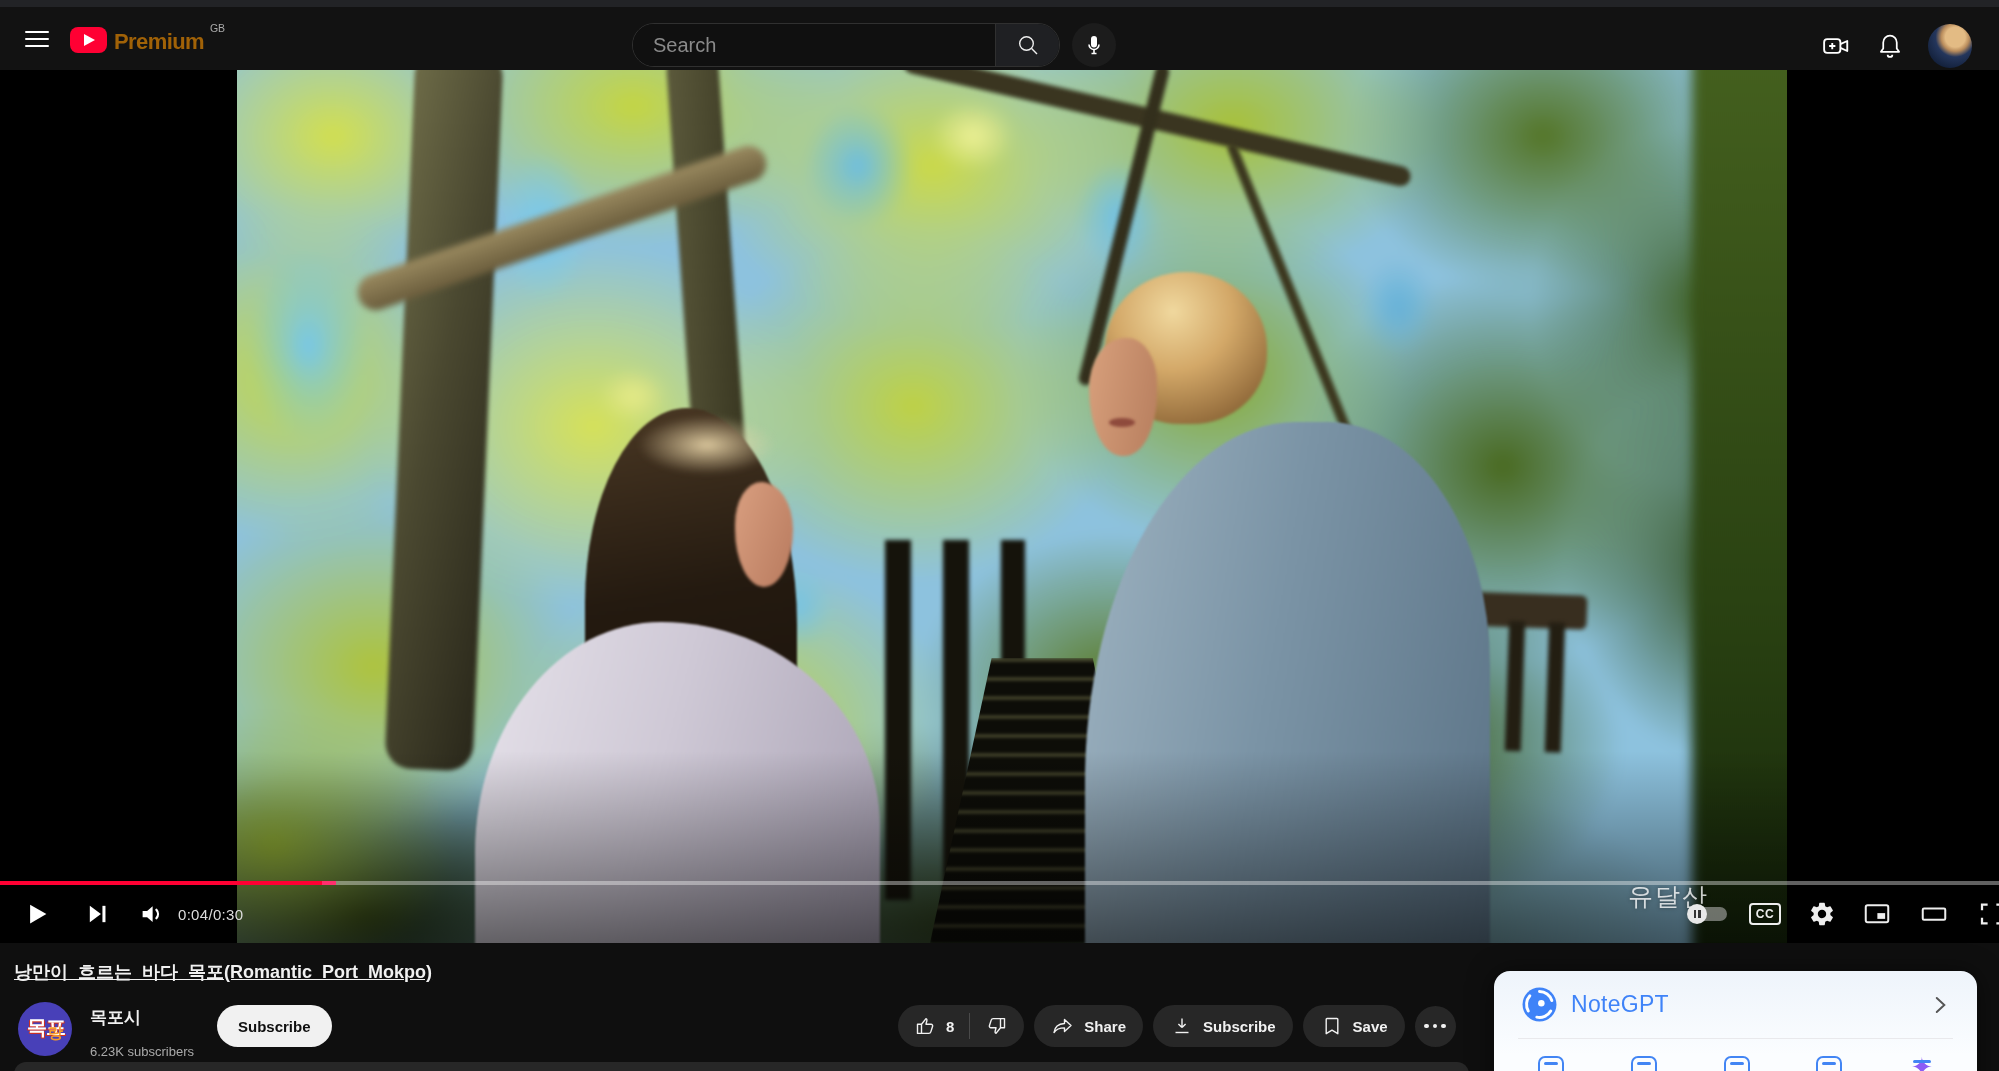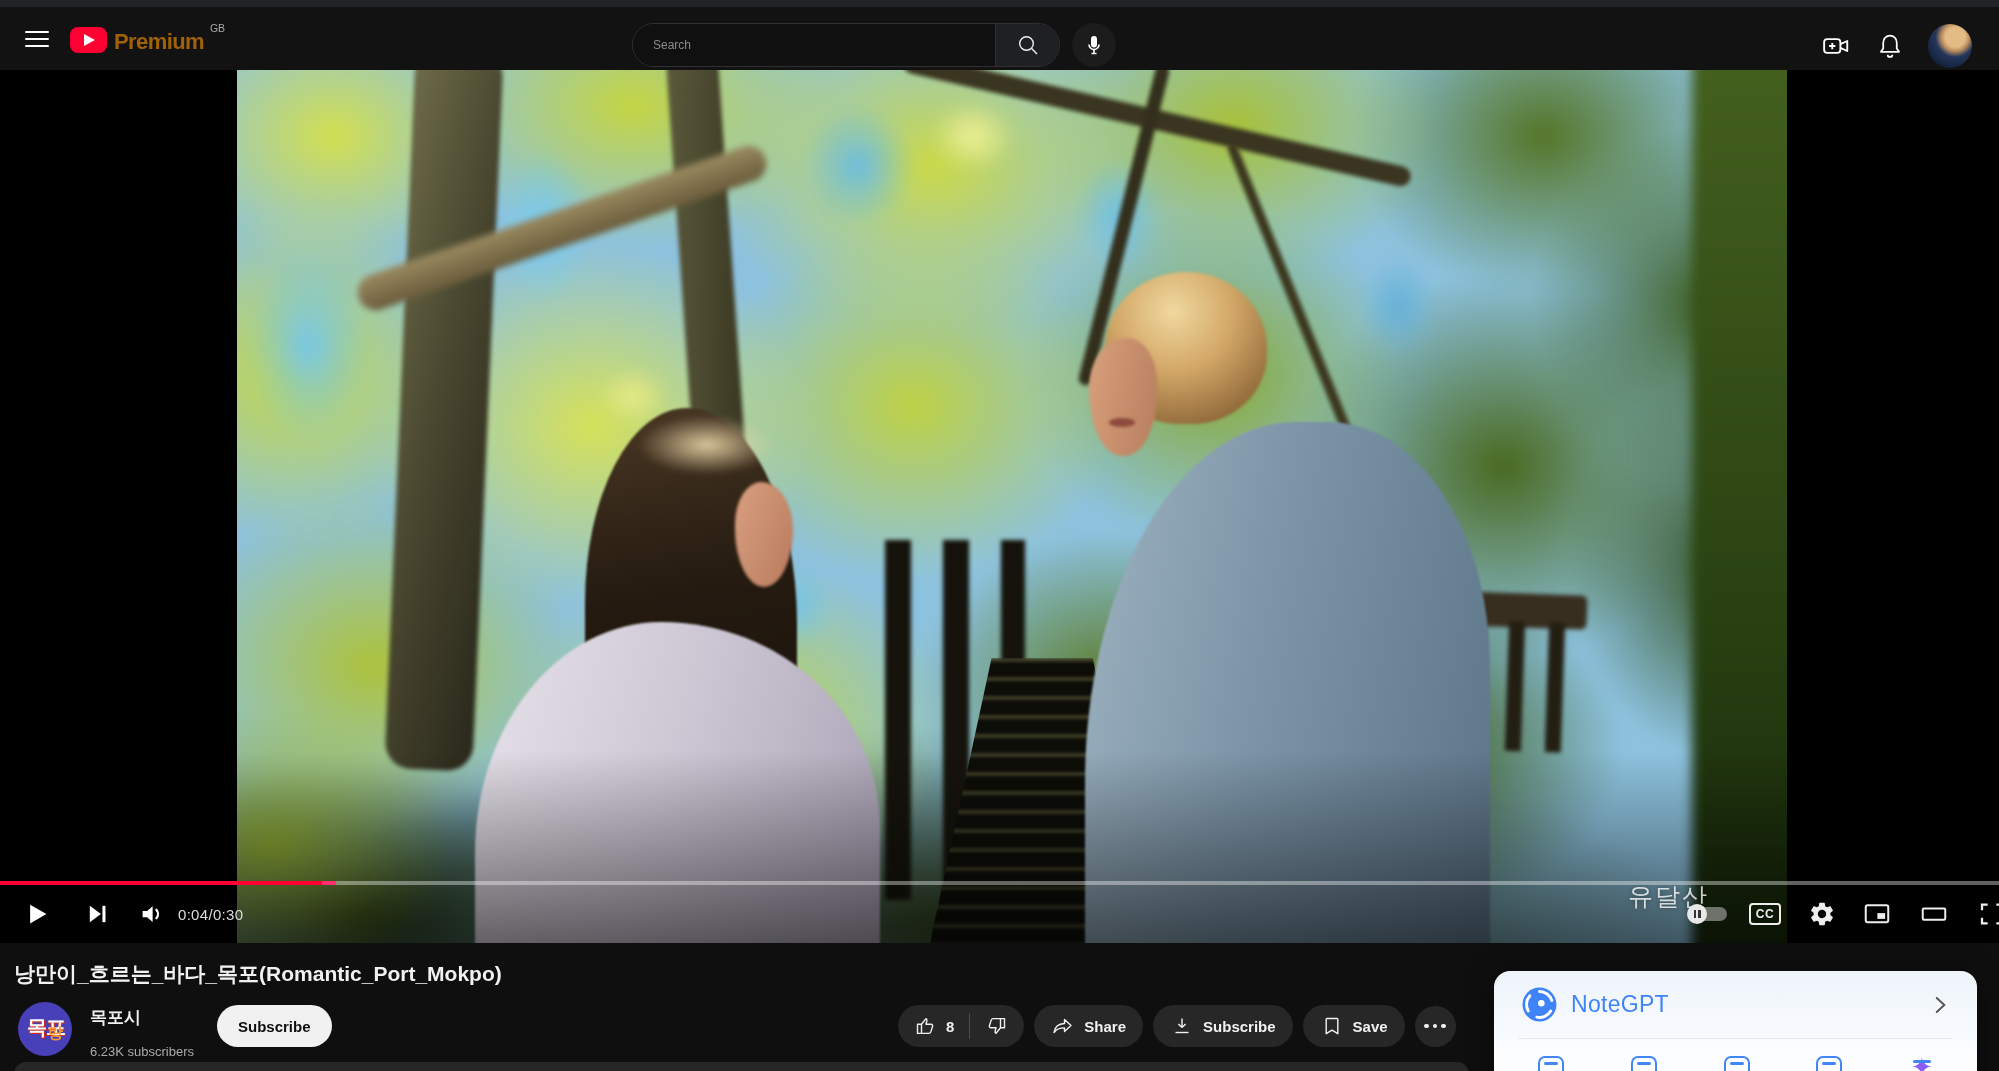--- a/index.html
+++ b/index.html
@@ -15,21 +15,21 @@
   .burger span { display:block; height:2px; background:#fff; border-radius:1px; }
   .yt-logo { position:absolute; left:70px; top:14px; display:flex; align-items:flex-start; }
   .yt-badge { width:37px; height:26px; background:#ff0033; border-radius:8px; position:relative; margin-top:6px; }
   .yt-badge::after { content:""; position:absolute; left:14px; top:7px; border-left:11px solid #fff;
                      border-top:6px solid transparent; border-bottom:6px solid transparent; }
   .yt-word { color:#a16207; font-size:22px; font-weight:bold; letter-spacing:-0.6px; margin:8px 0 0 7px; }
   .yt-region { color:#aaa; font-size:10.5px; margin:1px 0 0 6px; }
 
   .search-wrap { position:absolute; left:632px; top:16px; width:428px; height:44px; display:flex;
                  border:1px solid #303030; border-radius:22px; overflow:hidden; background:#101010; }
-  .search-input { flex:1; background:#101010; border:0; outline:none; color:#eee; font-size:12px;
+  .search-input { flex:1; background:#101010; border:0; outline:none; color:#eee; font-size:20px;
                   padding:0 4px 0 20px; font-family:inherit; }
   .search-input::placeholder { color:#8a8a8a; }
   .search-btn { width:64px; background:#1f2023; border-left:1px solid #303030; display:flex;
                 align-items:center; justify-content:center; cursor:pointer; }
   .mic-btn { position:absolute; left:1072px; top:16px; width:44px; height:44px; border-radius:50%;
              background:#1c1c1c; display:flex; align-items:center; justify-content:center; cursor:pointer; }
   .mast-right { position:absolute; right:0; top:7px; height:63px; display:flex; align-items:center; }
   .mast-icon-btn { width:44px; height:44px; display:flex; align-items:center; justify-content:center;
                    cursor:pointer; margin-right:10px; }
   .user-avatar { width:44px; height:44px; border-radius:50%; margin:0 27px 0 6px; cursor:pointer;
@@ -131,21 +131,21 @@
   .time-display .dur { color:#ddd; }
   .cc-box { width:32px; height:22px; border:2px solid #eee; border-radius:4px; color:#eee;
     font-size:12px; font-weight:bold; display:flex; align-items:center; justify-content:center; letter-spacing:.5px; }
   .toggle { width:38px; height:14px; background:rgba(190,190,190,.55); border-radius:7px; position:relative; }
   .toggle .knob { position:absolute; left:-2px; top:-3px; width:20px; height:20px; border-radius:50%;
     background:#e8e8e8; display:flex; align-items:center; justify-content:center; gap:2px; }
   .toggle .knob i { display:block; width:2.5px; height:8px; background:#333; }
 
   
   .below { position:absolute; left:0; top:943px; width:1999px; height:128px; background:#0f0f0f; }
-  .vid-title { position:absolute; left:14px; top:17px; font-size:21px; font-weight:bold; color:#f1f1f1; }
+  .vid-title { position:absolute; left:14px; top:17px; font-size:18px; font-weight:bold; color:#f1f1f1;text-decoration:underline; }
   .ch-avatar { position:absolute; left:18px; top:59px; width:54px; height:54px; border-radius:50%;
     background:#4840b8; overflow:hidden; }
   .ch-avatar .main { position:absolute; left:9px; top:12px; font-size:20px; font-weight:bold; color:#fff;
     text-shadow:1px 1px 0 #d03020, -1px 1px 0 #d03020; letter-spacing:-1px; }
   .ch-avatar .accent { position:absolute; left:30px; top:22px; font-size:15px; font-weight:bold; color:#f59b2c; }
   .ch-name { position:absolute; left:90px; top:63px; font-size:17px; font-weight:bold; color:#f1f1f1; }
   .ch-subs { position:absolute; left:90px; top:88px; font-size:13px; color:#aaa;margin-top:13px; }
   .subscribe-btn { position:absolute; left:217px; top:62px; height:42px; padding:0 21px; border-radius:21px;
     background:#f1f1f1; color:#0f0f0f; font-size:15px; font-weight:600; display:flex; align-items:center;
     cursor:pointer; border:0; font-family:inherit; }

